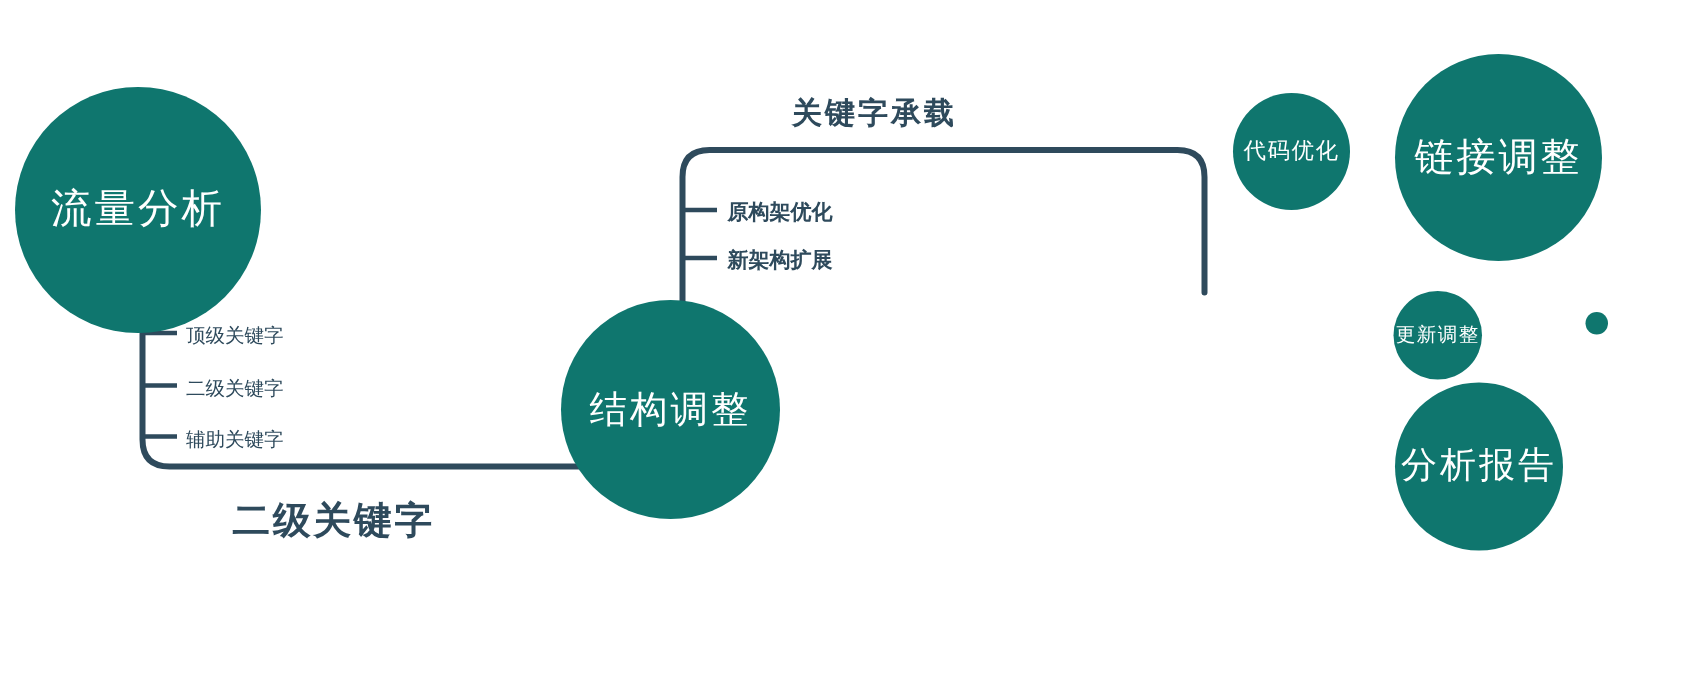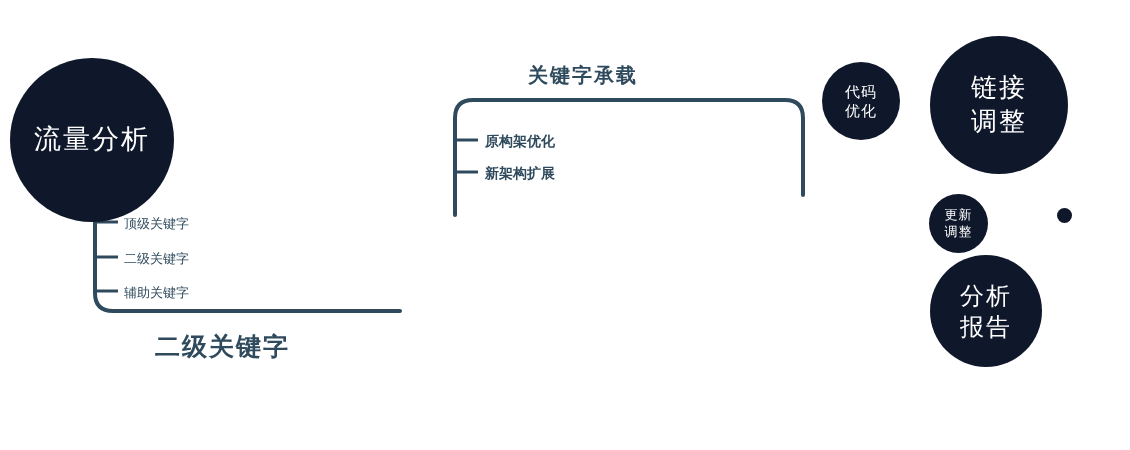--- a/index.html
+++ b/index.html
@@ -18,24 +18,24 @@
   svg.connectors {
     position: absolute;
     left: 0;
     top: 0;
     width: 1130px;
     height: 450px;
   }
   .node {
     position: absolute;
     border-radius: 50%;
-    background: #0f172a;
+    background: #0f766e;
     color: #ffffff;
     display: flex;
-    flex-direction: column;
+    flex-direction: row;
     align-items: center;
     justify-content: center;
     text-align: center;
     line-height: 1.3;
     letter-spacing: 2px;
   }
   .node-traffic   { left: 10px;  top: 58px;  width: 164px; height: 164px; font-size: 27px; }
   .node-structure { left: 374px; top: 200px; width: 146px; height: 146px; font-size: 25px; }
   .node-tracking  { left: 764px; top: 182px; width: 112px; height: 112px; font-size: 22px; }
   .node-code      { left: 822px; top: 62px;  width: 78px;  height: 78px;  font-size: 15px; letter-spacing: 1px; }
@@ -82,20 +82,23 @@
     <path d="M 455 215 V 118 Q 455 100 473 100 H 785 Q 803 100 803 118 V 195" fill="none" stroke="#2e4a5c" stroke-width="4" stroke-linecap="round"></path>
 
     <path d="M 455 140 H 478" fill="none" stroke="#2e4a5c" stroke-width="3"></path>
     <path d="M 455 172 H 478" fill="none" stroke="#2e4a5c" stroke-width="3"></path>
   </svg>
 
   <div class="node node-traffic">
     <span>流量分析</span>
   </div>
 
+  <div class="node node-structure">
+    <span>结构调整</span>
+  </div>
 
 
   <div class="node node-code">
     <span>代码</span>
     <span>优化</span>
   </div>
 
   <div class="node node-link">
     <span>链接</span>
     <span>调整</span>

